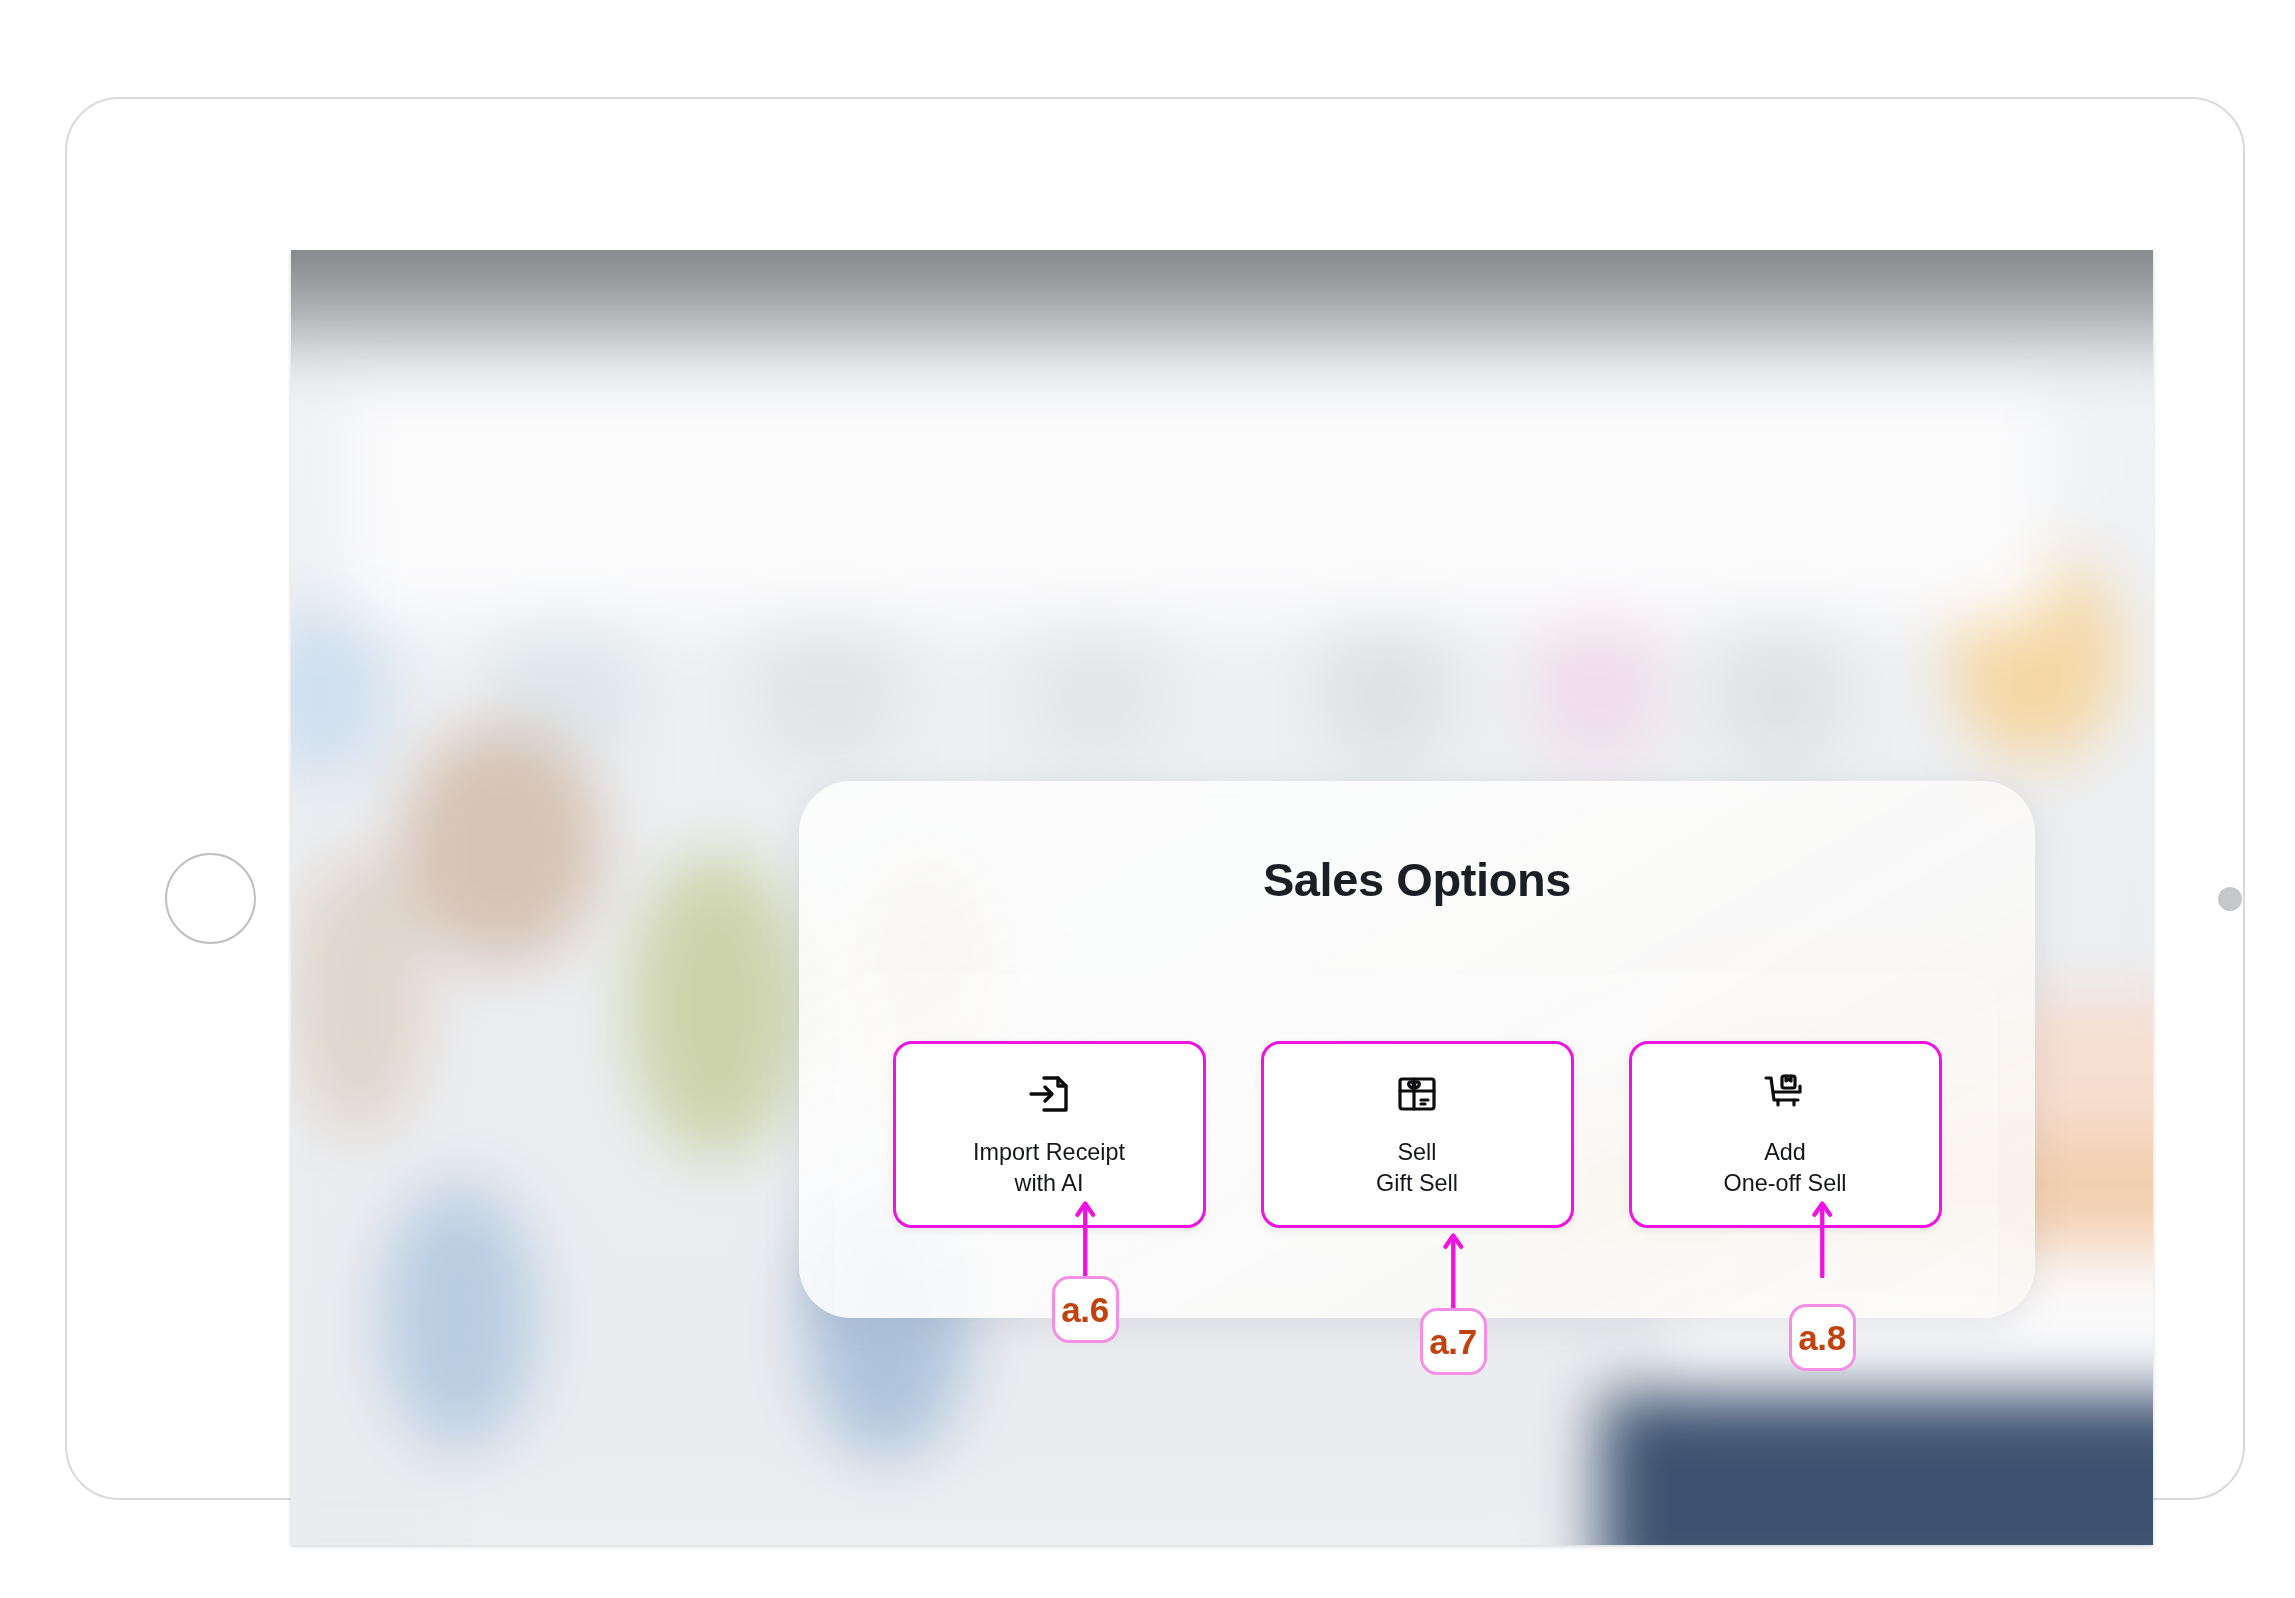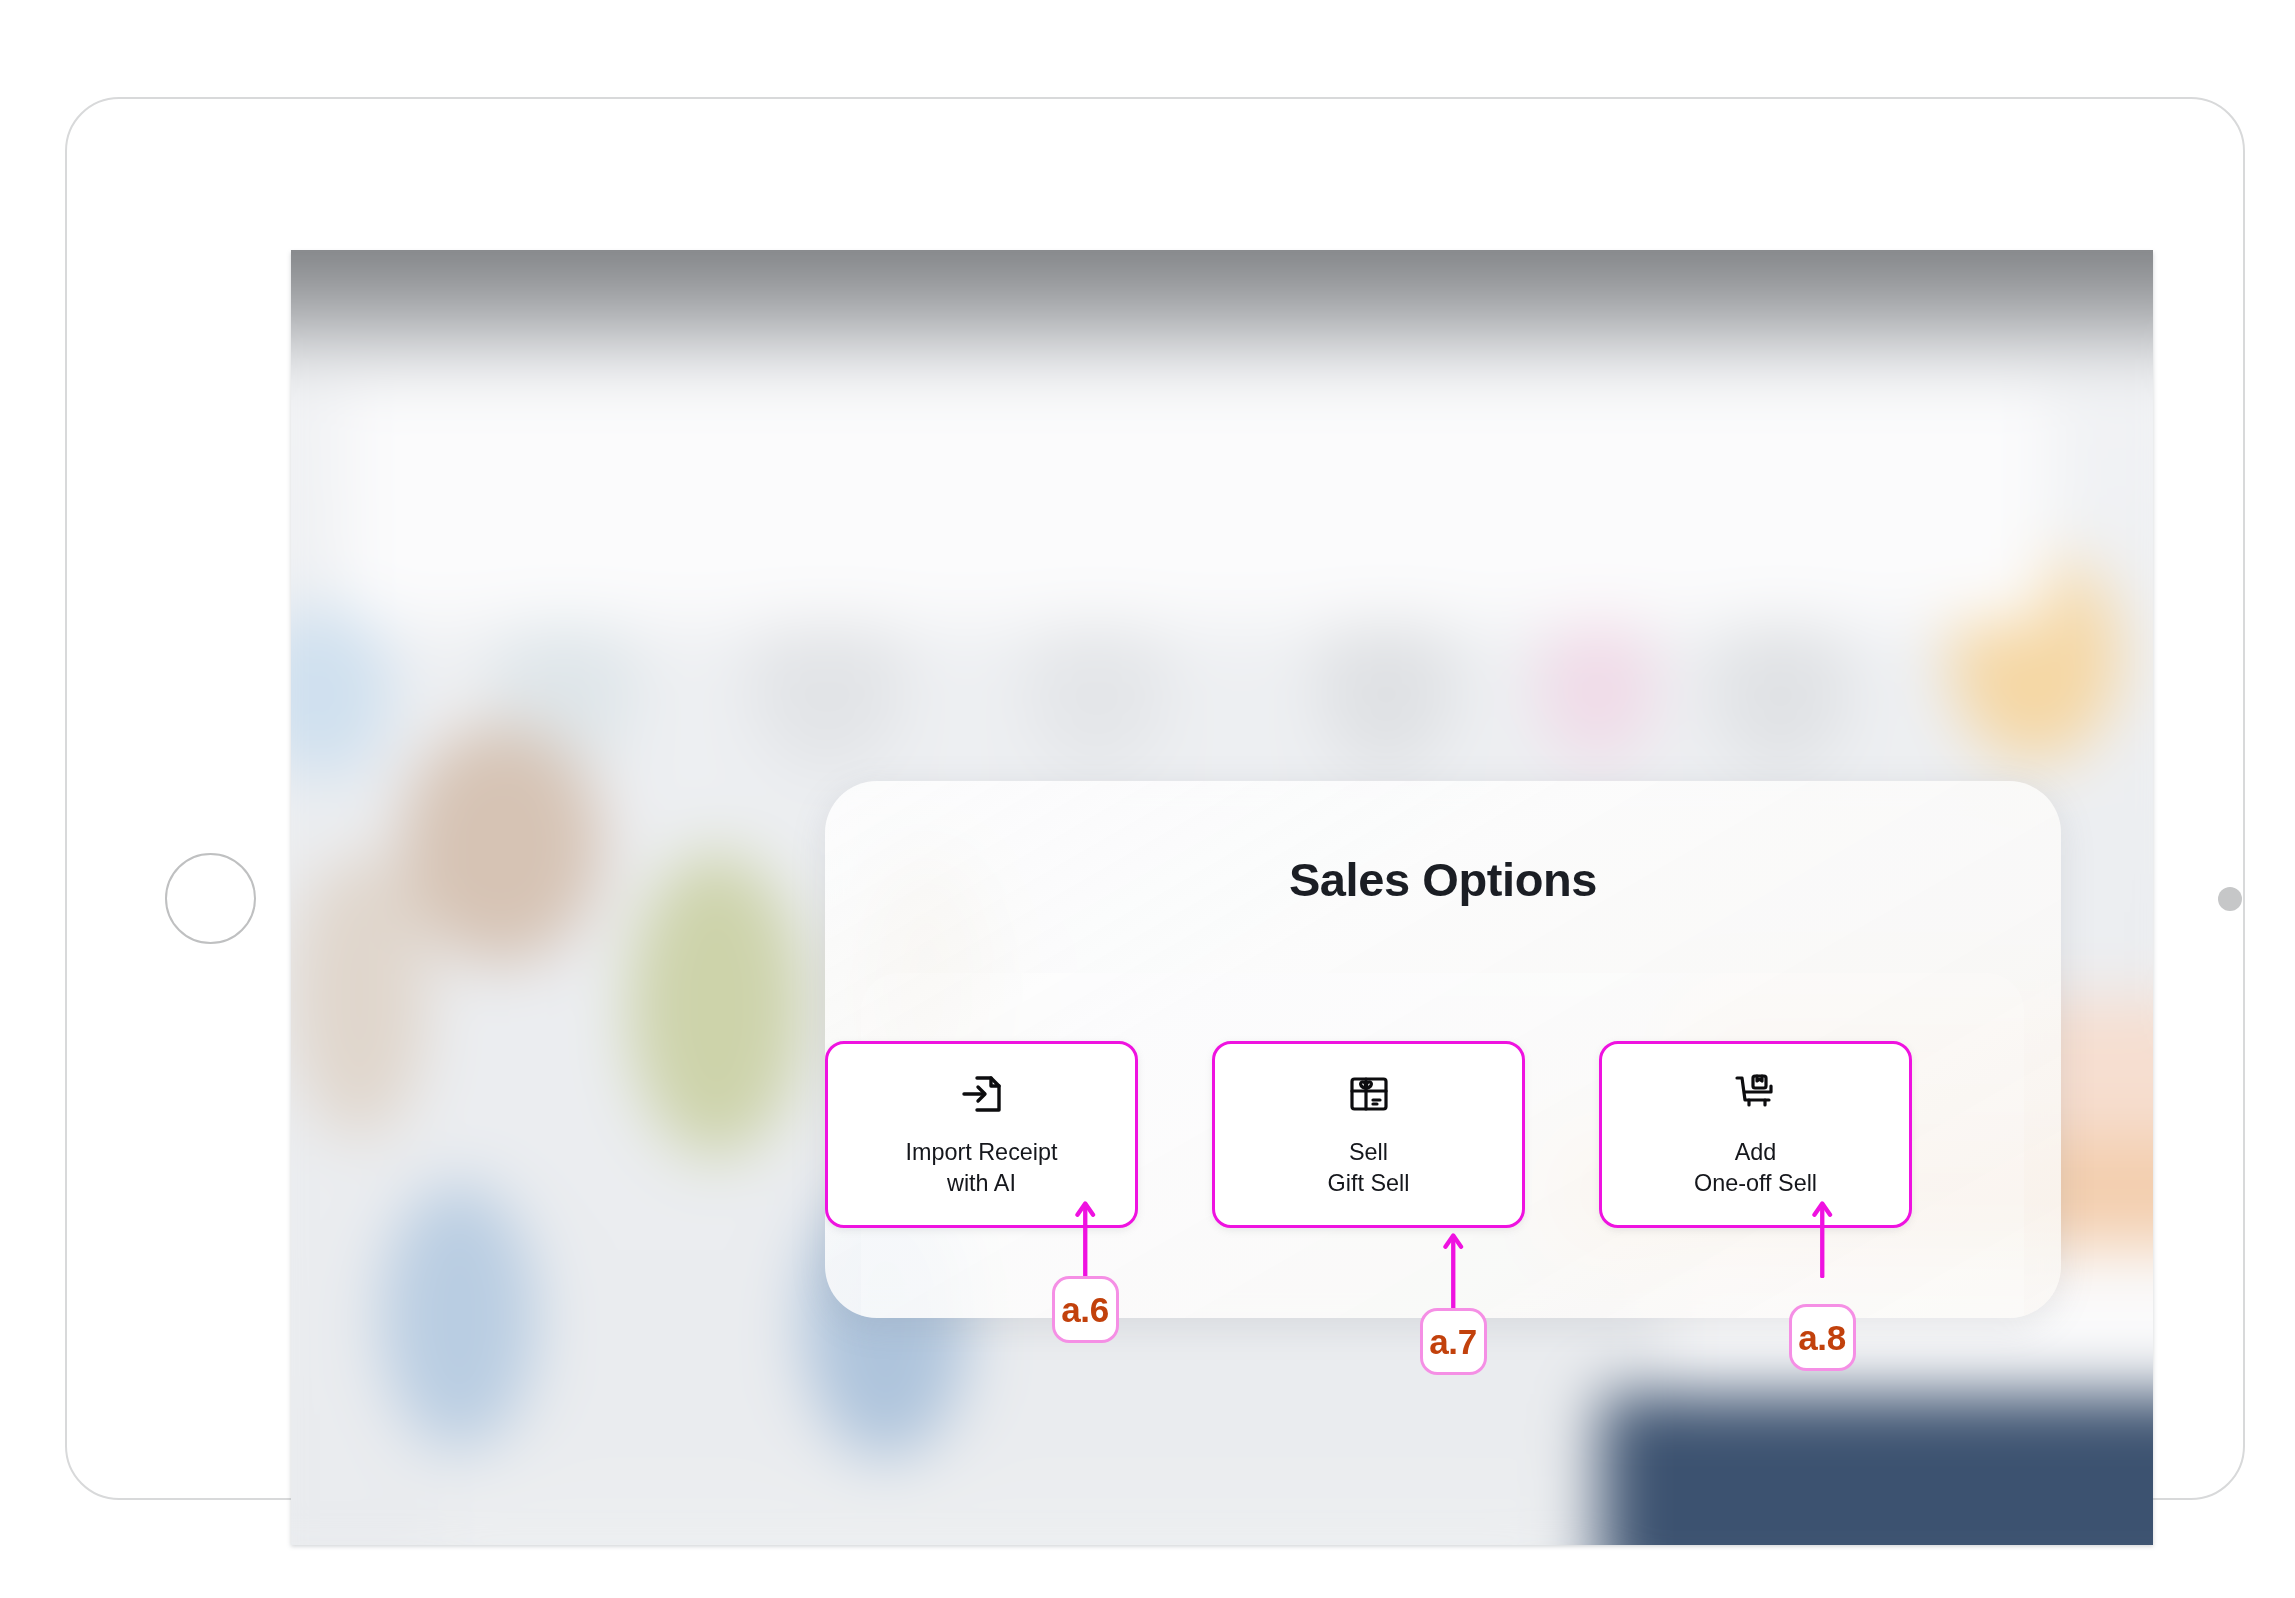--- a/index.html
+++ b/index.html
@@ -107,21 +107,21 @@
   .blob-tan-2   { left: 52px;  top: 606px; width: 130px; height: 268px; background: #e0d6cc; }
   .blob-brown-1 { left: 156px; top: 485px; width: 190px; height: 225px; background: #d6c3b4; }
   .blob-navy-1  { left: 1289px;top: 1116px;width: 606px; height: 199px; background: #3c5270; }
   .blob-orange-1{ left: 1246px;top: 874px;width: 658px; height: 104px; background: #f3ceae; border-radius: 21px; }
   .blob-white-1 { left: 1350px;top: 978px;width: 554px; height: 182px; background: #fafafb; border-radius: 21px; }
   .blob-grey-5  { left: 199px; top: 1194px;width: 1038px; height: 104px; background: #eceef0; border-radius: 17.3px; }
 
   
   #modal {
     position: absolute;
-    left: 534px;
+    left: 508px;
     top: 531px;
     width: 1236px;
     height: 537px;
     border-radius: 52px;
     background: linear-gradient(150deg,
                 rgba(255,255,255,0.80) 0%,
                 rgba(253,253,253,0.86) 35%,
                 rgba(250,249,247,0.88) 70%,
                 rgba(249,247,244,0.86) 100%);
     backdrop-filter: blur(14px);
@@ -150,22 +150,22 @@
     border-radius: 38px;
     background: rgba(255,255,255,0.22);
   }
 
   #option-cards {
     position: absolute;
     left: 0; right: 0;
     top: 260px;
     height: 213px;
     display: flex;
-    justify-content: flex-start;
-    gap: 74px;
+    justify-content: center;
+    gap: 55px;
   }
 
   .option-card {
     width: 313px;
     height: 187px;
     border: 3.5px solid #ef12e0;
     border-radius: 19px;
     background: #ffffff;
     box-sizing: border-box;
     display: flex;

